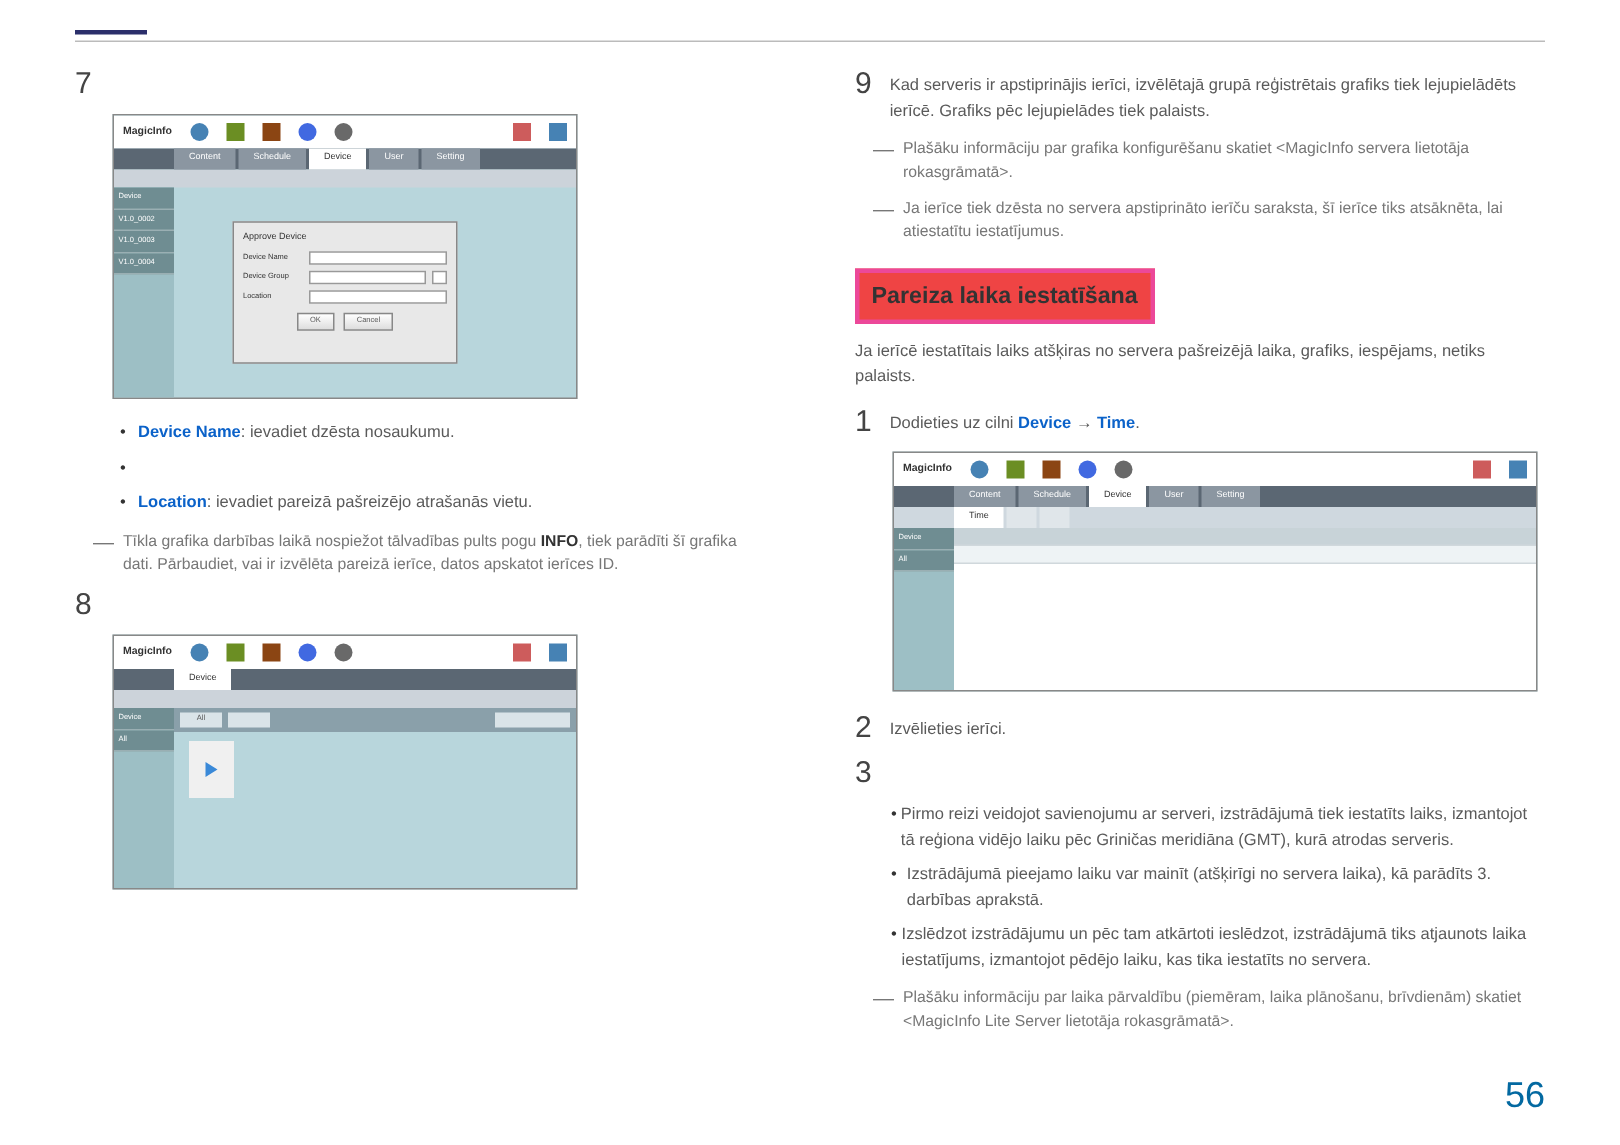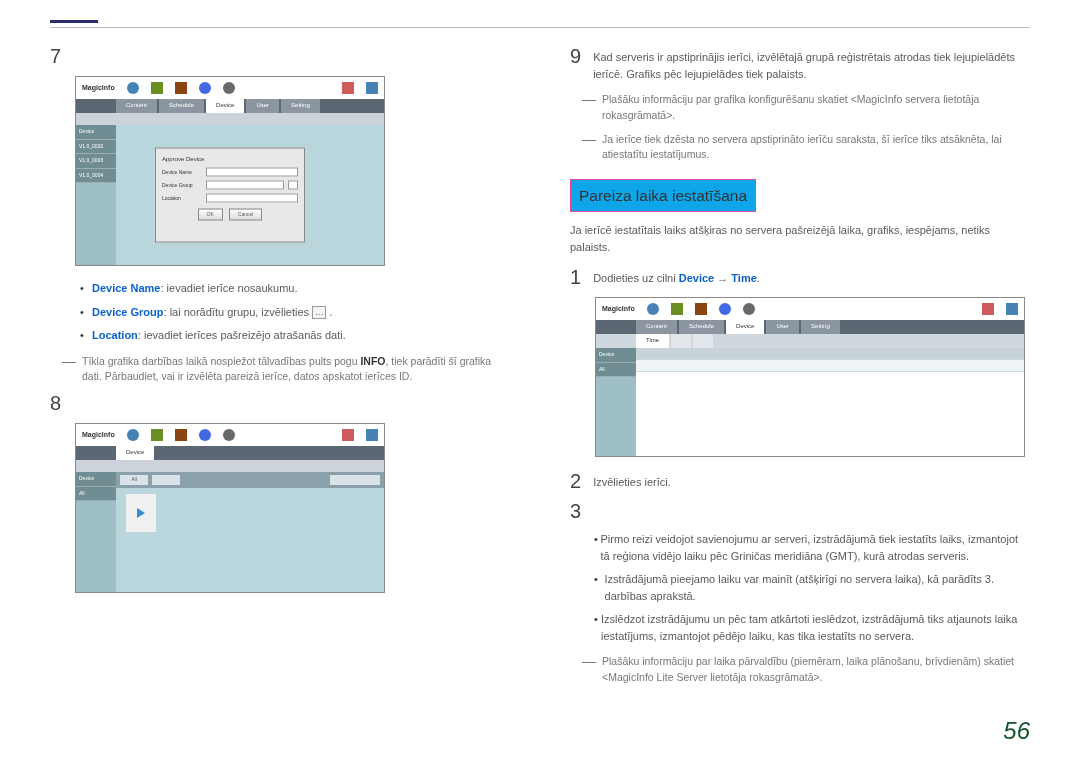--- a/index.html
+++ b/index.html
@@ -168,34 +168,34 @@
   .icon-box {
     display: inline-block;
     width: 14px; height: 13px;
     border: 1px solid #999;
     background: #f4f4f4;
     text-align: center;
     font-size: 9px; line-height: 11px;
     vertical-align: middle;
   }
   .section-heading {
-    background: #0ea5e9;
+    background: #ef4444;
     color: #333;
     font-size: 15.5px;
-    font-weight: normal;
+    font-weight: bold;
     padding: 4px 8px;
     display: inline-block;
     margin: 8px 0 10px 0;
-    border: 1px solid #ec4899;
+    border: 3px solid #ec4899;
   }
   .intro-line { margin: 0 0 12px 0; color: #5a5a5a; }
   .page-num {
     position: absolute;
     bottom: 14px; right: 50px;
-    font-size: 24px; color: #14532d; font-style: italic;
+    font-size: 24px; color: #0369a1;
   }
   .ss3 .ss-body { background: #fff; }
   .ss3-row {
     position: absolute; left: 40px; right: 0;
     height: 12px; background: #eef3f5;
     border-bottom: 1px solid #d0d8dc;
     font-size: 5px; padding: 2px 4px;
   }
 </style>
 </head>
@@ -259,34 +259,30 @@
             <span class="ss-btn">Cancel</span>
           </div>
         </div>
       </div>
     </div>
 
     <div class="bullet-list">
       <div class="bullet-row">
         <span class="bullet-dot">•</span>
         <span>
-          <span class="blue">Device Name</span><span>: ievadiet ierīce nosaukumu.</span>
+          <span class="blue">Device Name</span><span>: ievadiet dzēsta nosaukumu.</span>
         </span>
       </div>
       <div class="bullet-row">
         <span class="bullet-dot">•</span>
+      </div>
+      <div class="bullet-row">
+        <span class="bullet-dot">•</span>
         <span>
-          <span class="blue">Device Group</span><span>: lai norādītu grupu, izvēlieties </span>
-          <span class="icon-box">…</span> .
-        </span>
-      </div>
-      <div class="bullet-row">
-        <span class="bullet-dot">•</span>
-        <span>
-          <span class="blue">Location</span><span>: ievadiet ierīces pašreizējo atrašanās dati.</span>
+          <span class="blue">Location</span><span>: ievadiet pareizā pašreizējo atrašanās vietu.</span>
         </span>
       </div>
     </div>
 
     <div class="dash-row">
       <span class="dash">―</span>
       <span class="dash-text">
         <span>Tīkla grafika darbības laikā nospiežot tālvadības pults pogu </span><span class="bold">INFO</span><span>, tiek parādīti šī grafika dati. Pārbaudiet, vai ir izvēlēta pareizā ierīce, datos apskatot ierīces ID.</span>
       </span>
     </div>
@@ -326,21 +322,21 @@
           <div class="ss2-play"></div>
         </div>
       </div>
     </div>
   </div>
 
   <div class="col">
 
     <div class="step-row">
       <div class="step-num">9</div>
-      <div class="step-text">Kad serveris ir apstiprinājis ierīci, izvēlētajā grupā reģistrētais atrodas tiek lejupielādēts ierīcē. Grafiks pēc lejupielādes tiek palaists.</div>
+      <div class="step-text">Kad serveris ir apstiprinājis ierīci, izvēlētajā grupā reģistrētais grafiks tiek lejupielādēts ierīcē. Grafiks pēc lejupielādes tiek palaists.</div>
     </div>
 
     <div class="dash-row">
       <span class="dash">―</span>
       <span class="dash-text">Plašāku informāciju par grafika konfigurēšanu skatiet &lt;MagicInfo servera lietotāja rokasgrāmatā&gt;.</span>
     </div>
     <div class="dash-row">
       <span class="dash">―</span>
       <span class="dash-text">Ja ierīce tiek dzēsta no servera apstiprināto ierīču saraksta, šī ierīce tiks atsāknēta, lai atiestatītu iestatījumus.</span>
     </div>

